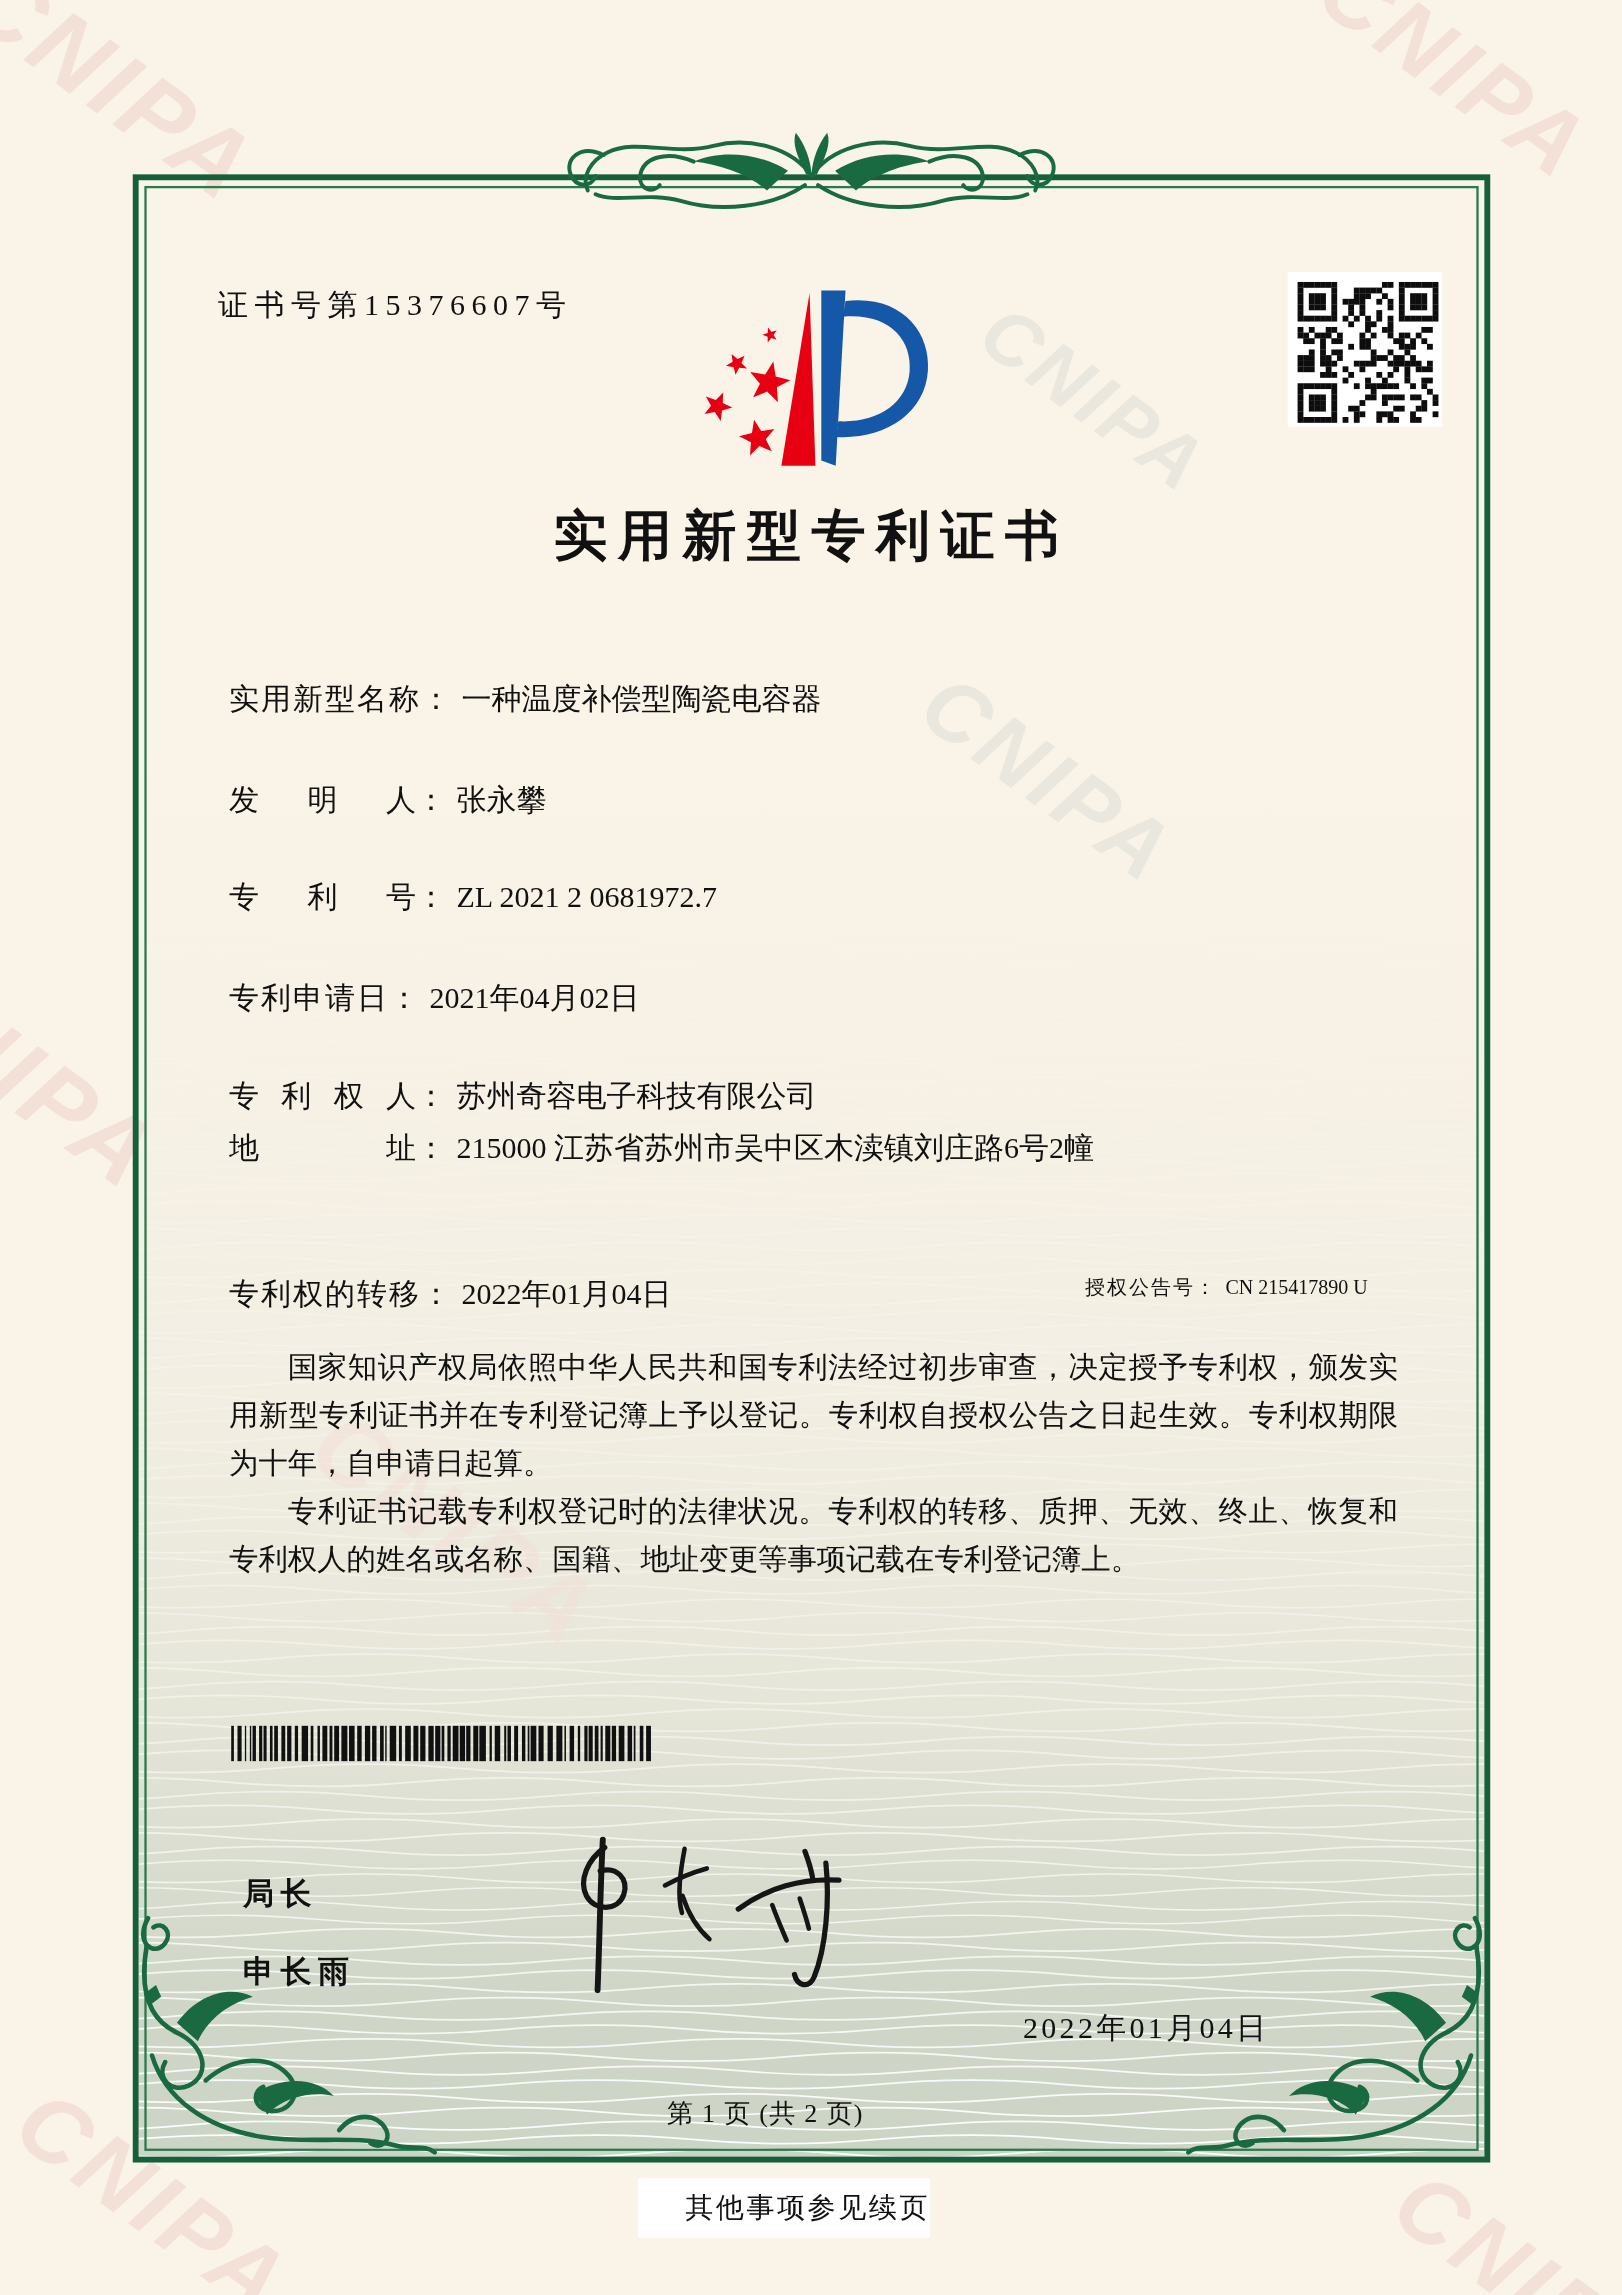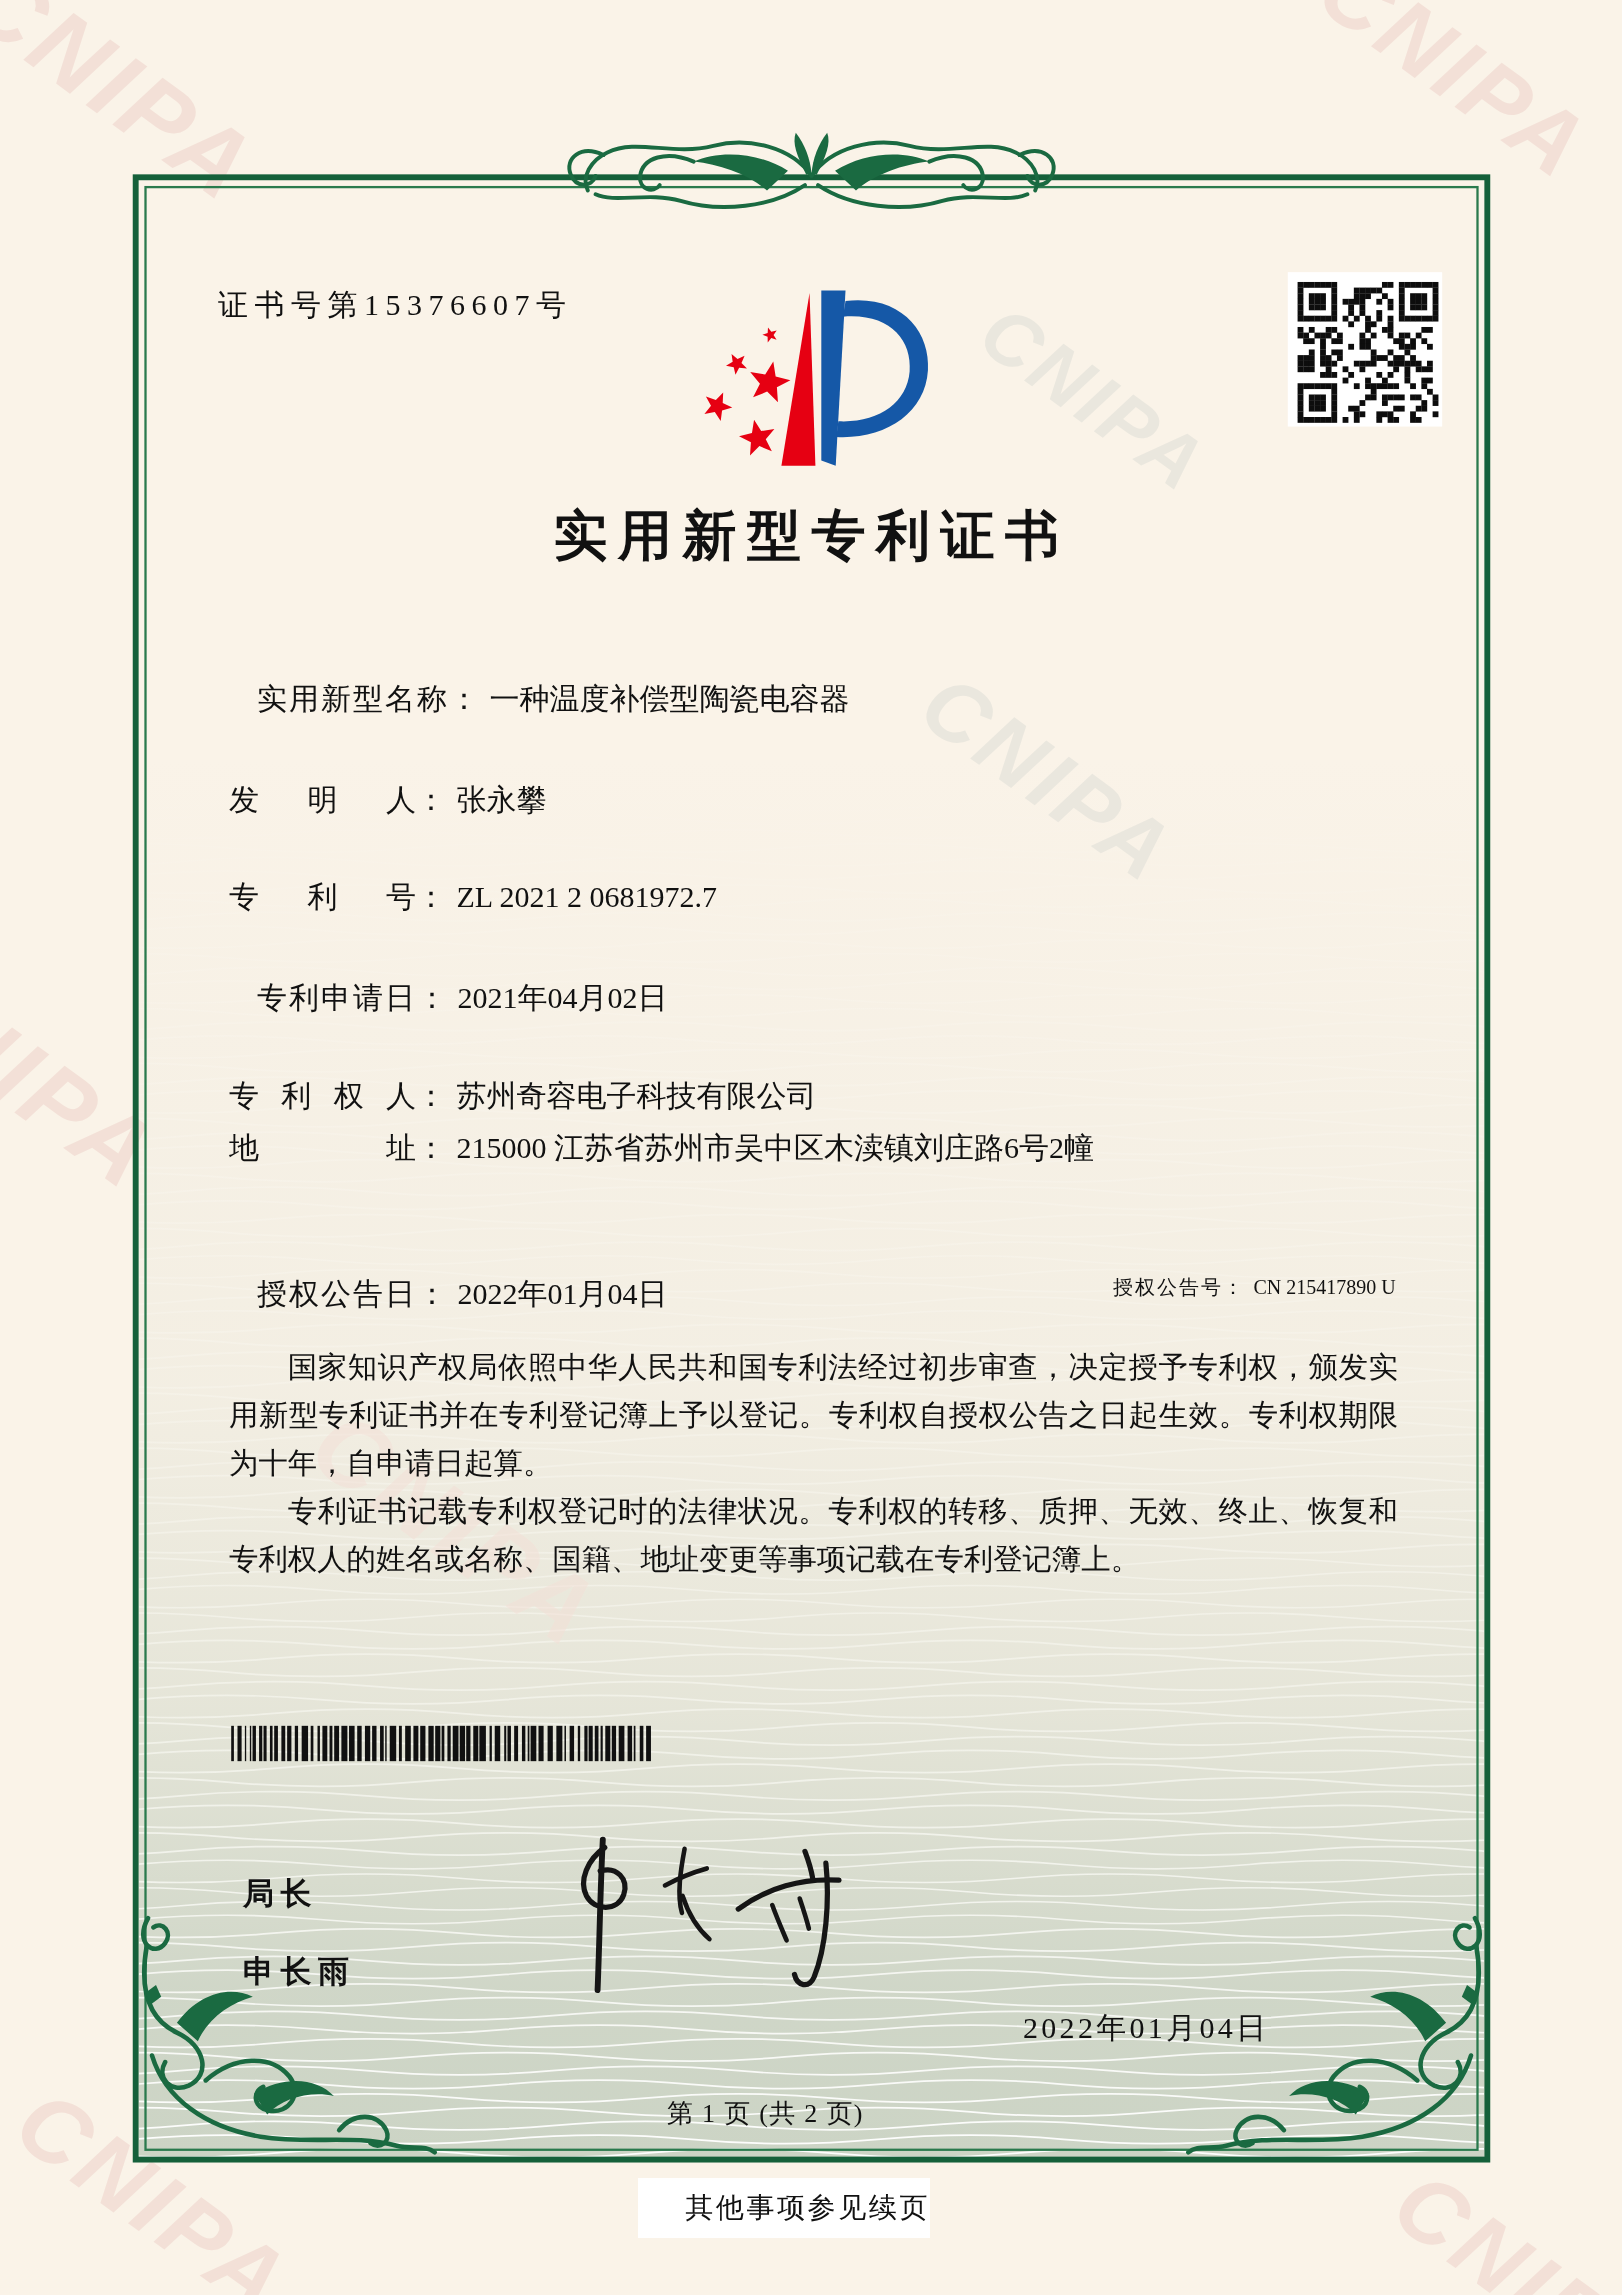--- a/index.html
+++ b/index.html
@@ -11,21 +11,21 @@
       font-weight:bold;font-style:italic;letter-spacing:0.06em;white-space:nowrap;
       transform:rotate(36deg);transform-origin:0 0;user-select:none;}
   .wm-pink{color:#f3e0d7;}
   .wm-gray{color:#eae7de;}
   
   .content{position:absolute;left:0;top:0;width:1623px;height:2295px;padding-left:27px;}
   .certno{position:absolute;left:218px;top:285px;font-size:30px;letter-spacing:6.5px;}
   .title{position:absolute;left:0;top:500px;width:1623px;text-align:center;
          font-size:54px;font-weight:bold;letter-spacing:10.5px;}
   .row{position:absolute;left:229px;font-size:30px;white-space:nowrap;}
-  .lbl{letter-spacing:2px;margin-left:28px;}
+  .lbl{letter-spacing:2px;}
   .lbl-j{display:inline-block;width:187px;text-align:justify;text-align-last:justify;
          vertical-align:bottom;letter-spacing:0;}
   .val{padding-left:10.5px;}
   .row2{position:absolute;left:856px;top:0;font-size:20px;white-space:nowrap;}
   .bodytext{position:absolute;left:229px;top:1343px;width:1169px;font-size:29.4px;
             line-height:48px;text-align:justify;}
   .bodytext p{margin:0;text-indent:2em;}
   .signer{position:absolute;left:243px;font-size:31px;font-weight:bold;letter-spacing:6.5px;}
   .issuedate{position:absolute;left:1023px;top:2008px;font-size:30px;letter-spacing:3.3px;}
   .pagefooter{position:absolute;left:667px;top:2096px;font-size:26px;letter-spacing:1.3px;}
@@ -613,21 +613,21 @@
 
     <div class="row" style="top:1076px">
       <span class="lbl-j">专利权人</span><span>：</span><span class="val">苏州奇容电子科技有限公司</span>
     </div>
 
     <div class="row" style="top:1128px">
       <span class="lbl-j">地址</span><span>：</span><span class="val">215000 江苏省苏州市吴中区木渎镇刘庄路6号2幢</span>
     </div>
 
     <div class="row" style="top:1274px">
-      <span class="lbl">授权公告日</span><span>：</span><span class="val">2022年01月04日</span>
+      <span class="lbl">专利权的转移</span><span>：</span><span class="val">2022年01月04日</span>
       <span class="row2">
         <span class="lbl">授权公告号</span><span>：</span><span class="val">CN 215417890 U</span>
       </span>
     </div>
 
     <div class="bodytext">
       <p>国家知识产权局依照中华人民共和国专利法经过初步审查，决定授予专利权，颁发实用新型专利证书并在专利登记簿上予以登记。专利权自授权公告之日起生效。专利权期限为十年，自申请日起算。</p>
       <p>专利证书记载专利权登记时的法律状况。专利权的转移、质押、无效、终止、恢复和专利权人的姓名或名称、国籍、地址变更等事项记载在专利登记簿上。</p>
     </div>
 

